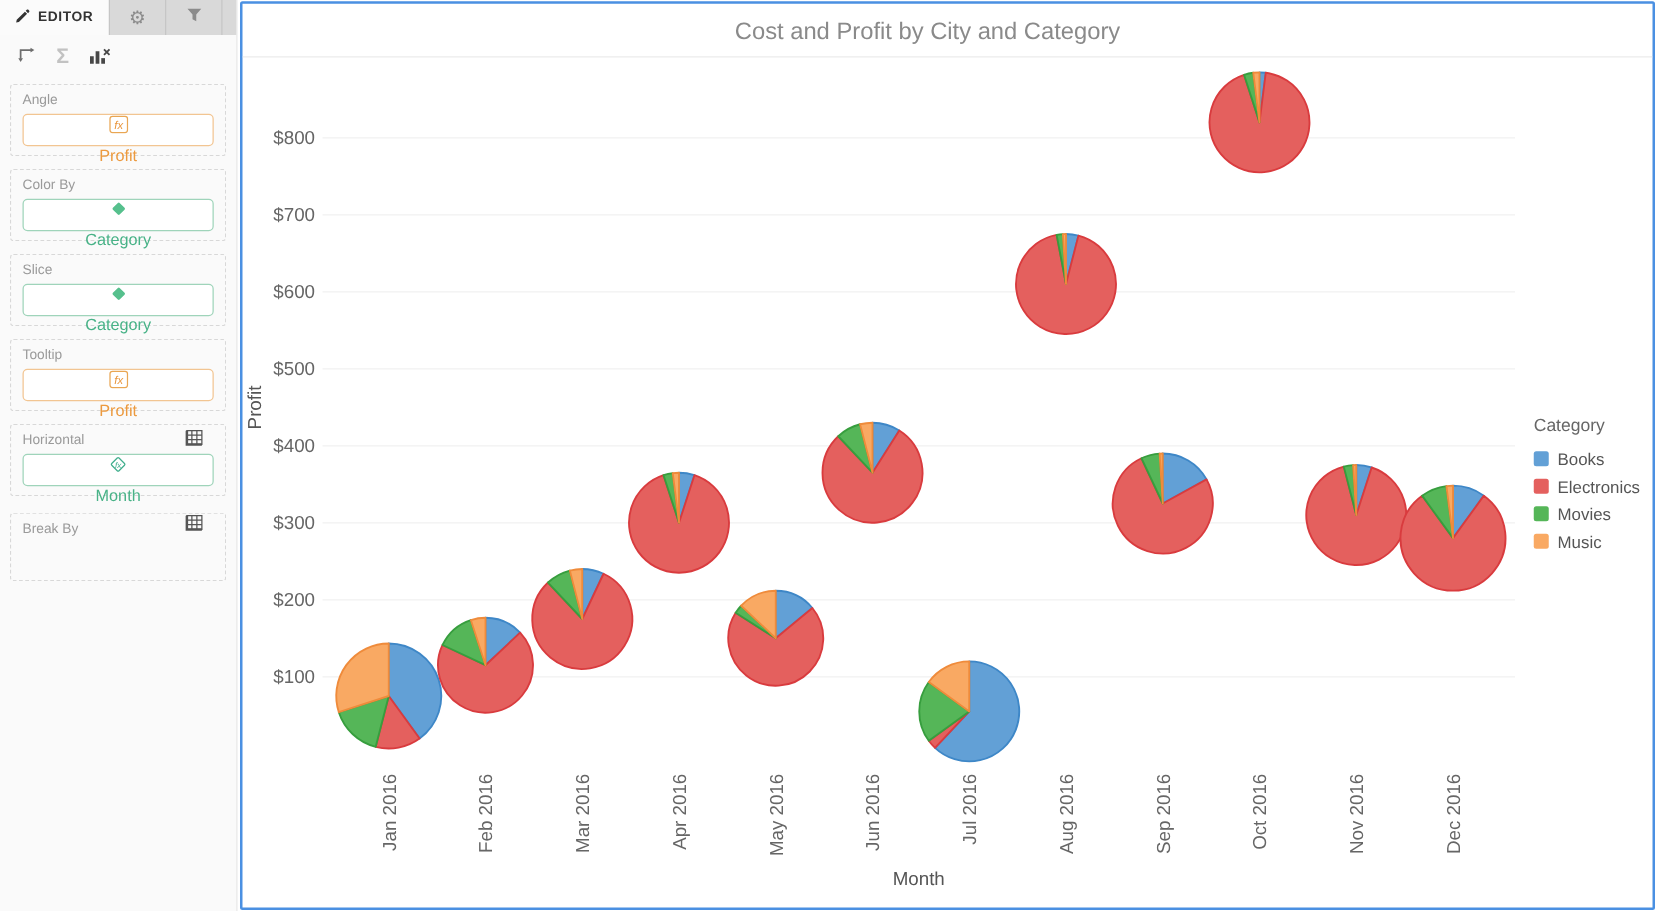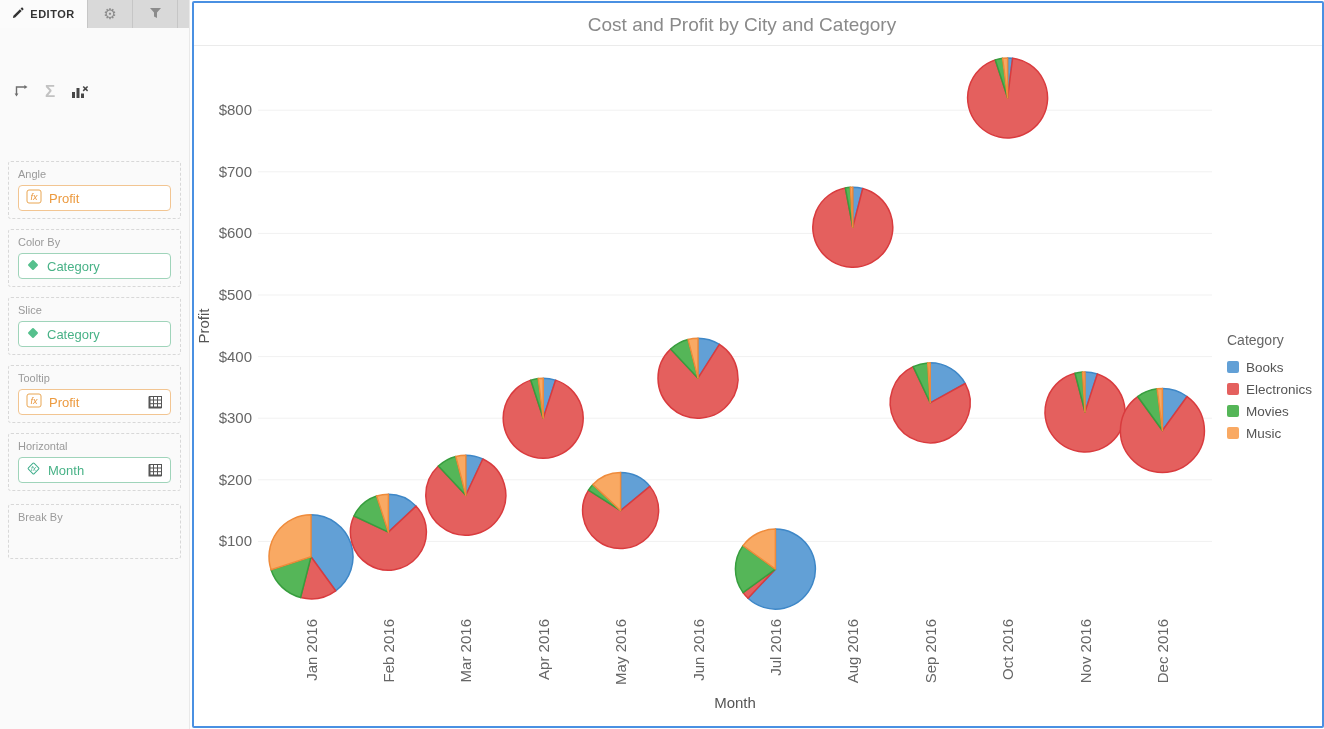--- a/index.html
+++ b/index.html
@@ -1,37 +1,37 @@
 <!DOCTYPE html>
 <html><head>
 <meta charset="utf-8">
 <style>
   * { margin:0; padding:0; box-sizing:border-box; }
   html,body { width:1324px; height:729px; overflow:hidden; background:#fff;
     font-family:"Liberation Sans", sans-serif; }
   .app { display:flex; width:1324px; height:729px; }
 
   
-  .sidebar { width:190px; height:729px; background:#fafafa; border-right:1px solid #e9e9e9; flex:none; display:flex; flex-direction:column;gap:47px; }
+  .sidebar { width:190px; height:729px; background:#fafafa; border-right:1px solid #e9e9e9; flex:none; display:flex; flex-direction:column; }
   .tabbar { display:flex; height:28px; background:#d9d9d9; flex:none; }
   .tab { display:flex; align-items:center; justify-content:center; gap:6px; border-right:1px solid #c6c6c6; cursor:pointer; }
   .tab.active { background:#fbfbfb; width:88px; font-size:11px; font-weight:bold; letter-spacing:.5px; color:#333; border-right:1px solid #c6c6c6; }
   .tab.icon-tab { width:45px; color:#8b8b8b; }
   .tab-rest { flex:1; }
   .widget-head { display:flex; align-items:center; justify-content:space-between; padding:10px 10px 4px 12px; }
   .widget-title { font-size:13px; color:#3b3b3b; white-space:nowrap; }
   .kebab { color:#8a8a8a; font-size:15px; line-height:1; cursor:pointer; padding:0 2px; }
   .tools { display:flex; align-items:center; gap:16px; padding:8px 12px 12px 12px; }
   .tools .t-icon { display:inline-flex; cursor:pointer; }
   .sigma { font-size:17px; color:#c2c2c2; font-weight:bold; line-height:1; }
   .group { border:1px dashed #d8d8d8; border-radius:3px; margin:0 8px 10px 8px; padding:6px 9px 7px 9px; }
   .group-label { font-size:11px; color:#9a9a9a; margin-bottom:5px; }
   .group.empty { min-height:55px; }
   .group.tall { min-height:57px; }
-  .pill { height:26px; border-radius:4px; background:#fff; display:flex; align-items:center; gap:7px; padding:0 7px; font-size:13px; }
+  .pill { height:26px; border-radius:4px; background:#fff; display:flex; align-items:center; gap:7px; padding:0 7px; font-size:13px;flex-direction:column; }
   .pill.orange { border:1px solid #f2c592; color:#ec9a3f; }
   .pill.green  { border:1px solid #9fd4ba; color:#48b287; }
   .pill .grid-ic { margin-left:auto; display:inline-flex; }
   .sidebar-scroll { flex:1; overflow:hidden; padding-top:2px; }
 
   
   .chart-panel { flex:1; margin:1px 1px 1px 2px; border:2px solid #4a90e2; border-radius:2px; background:#fff; position:relative; }
   .chart-panel svg { display:block; }
   text { font-family:"Liberation Sans", sans-serif; }
 </style>

